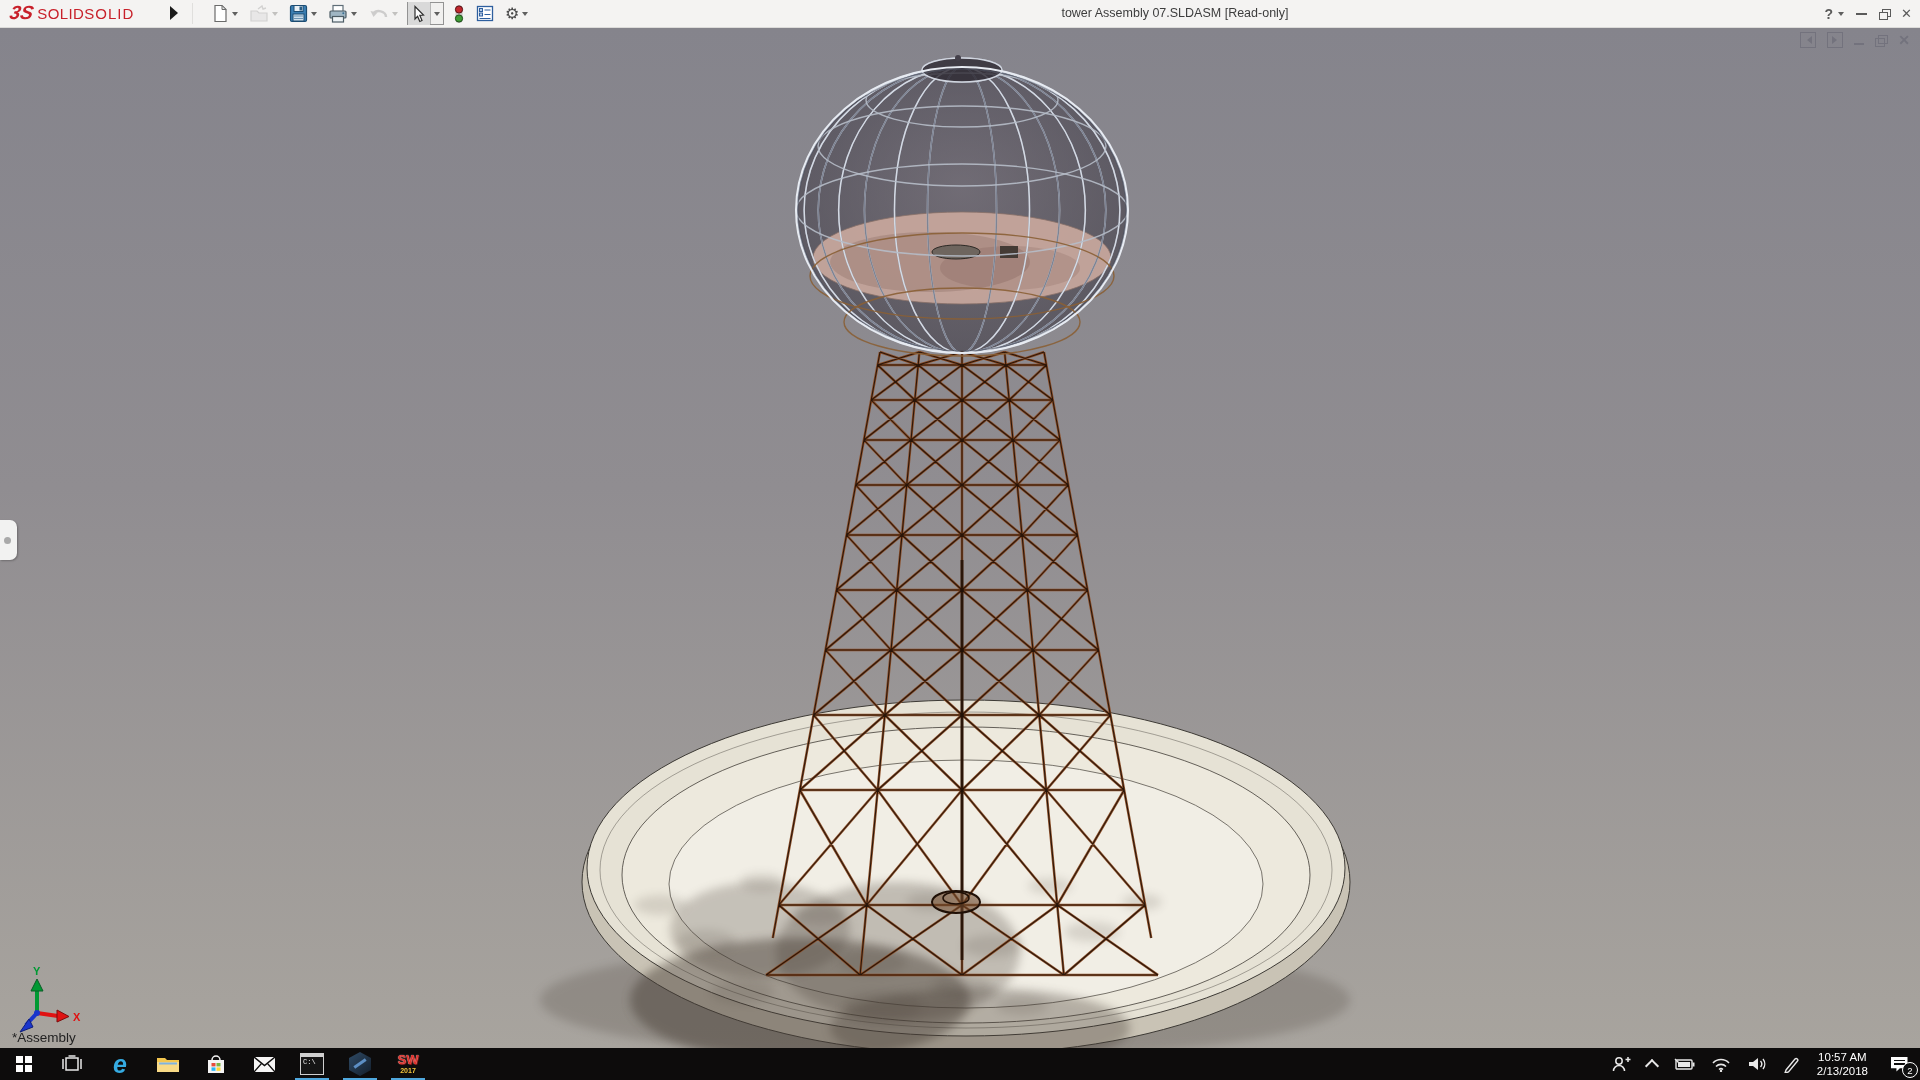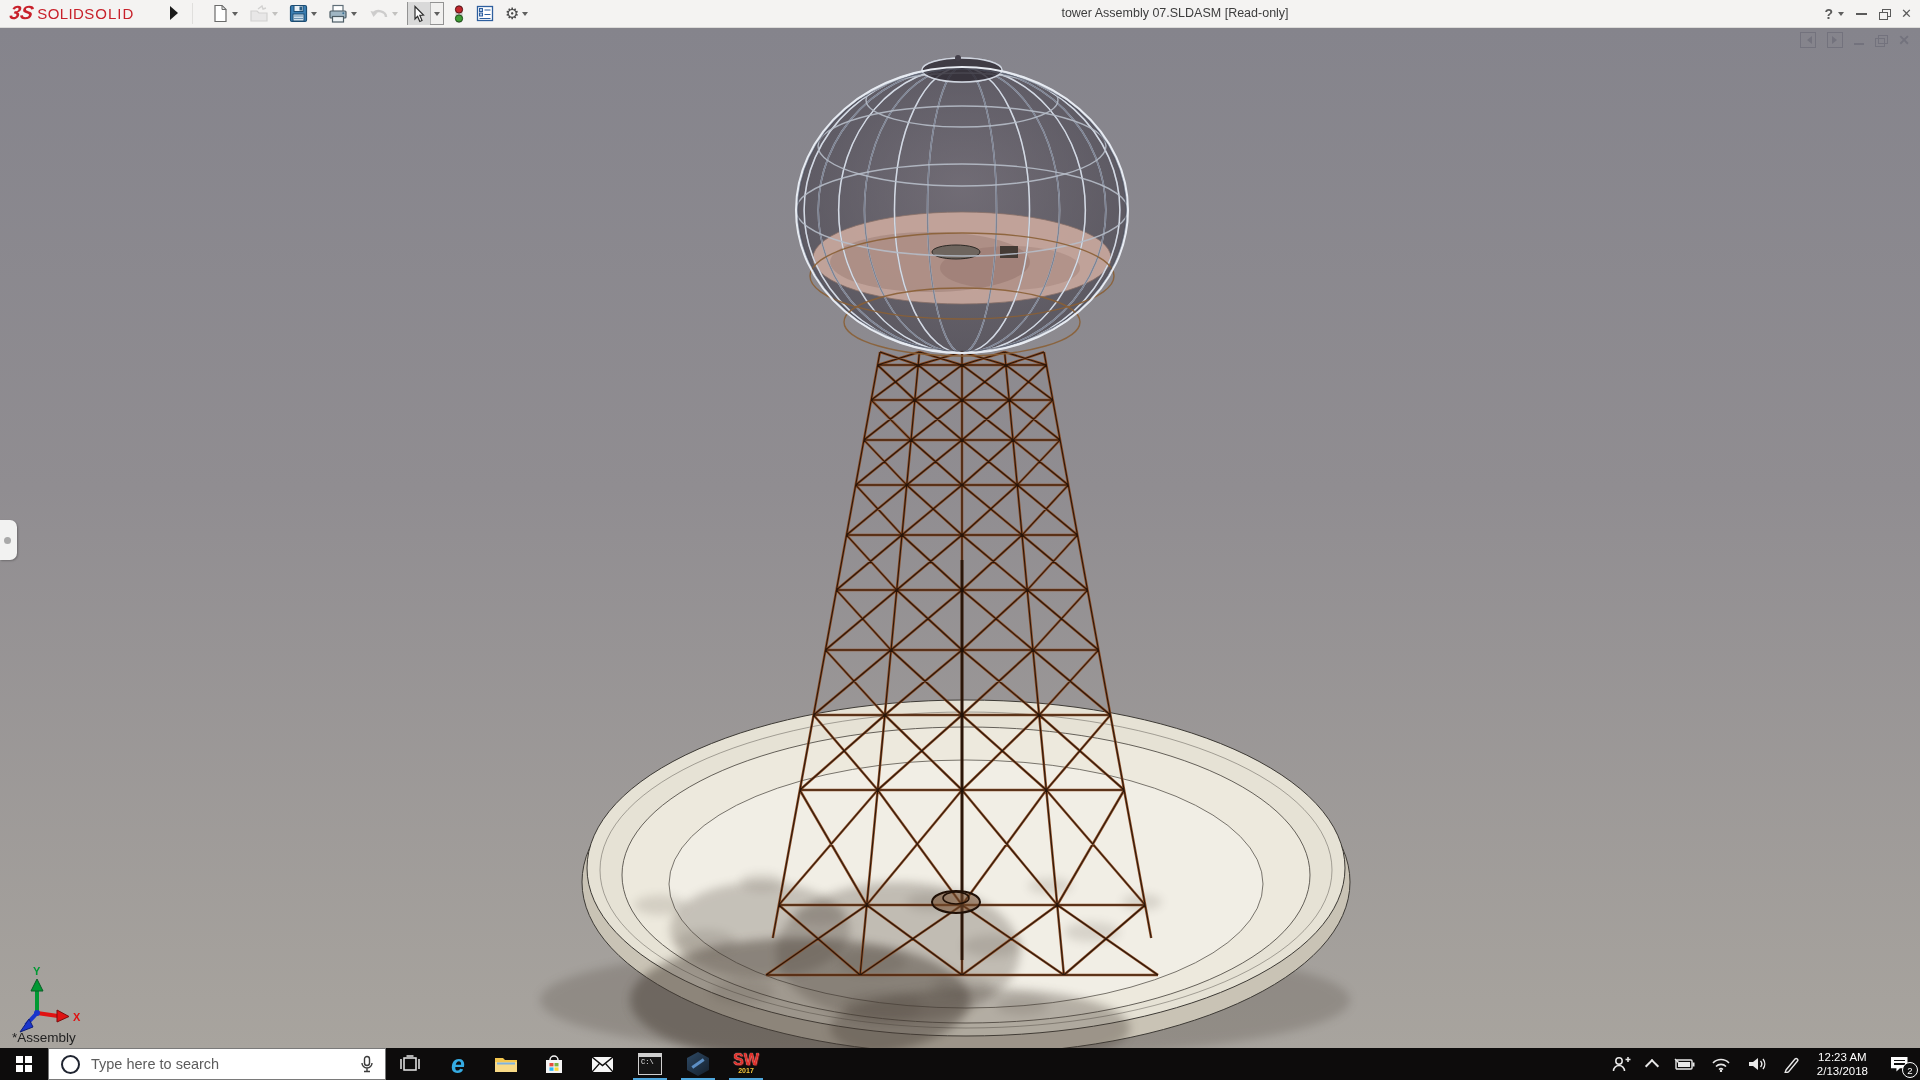--- a/index.html
+++ b/index.html
@@ -58,21 +58,21 @@
   #searchbox input{flex:1;border:none;outline:none;font-size:14.5px;color:#5c5c5c;font-family:"Liberation Sans",sans-serif;background:transparent;}
   #searchbox input::placeholder{color:#5c5c5c;opacity:1;}
   .tb-cell{width:48px;display:flex;align-items:center;justify-content:center;position:relative;}
   .runline{position:absolute;bottom:0;left:7px;right:7px;height:2px;background:#4fa8de;}
   .edge-e{font-size:25px;font-weight:700;color:#35abe2;font-style:italic;line-height:24px;}
   .cmdbox{width:22px;height:17px;background:#151515;border:1px solid #cfcfcf;border-top:4px solid #cfcfcf;position:relative;}
   .cmdbox span{position:absolute;left:2px;top:1px;font-family:"Liberation Mono",monospace;font-size:7px;color:#efefef;line-height:8px;}
   .hexic{width:22px;height:24px;background:linear-gradient(135deg,#2c4albrgba,#16222f);background:linear-gradient(135deg,#2e4a66,#141f2b);clip-path:polygon(50% 0,100% 25%,100% 75%,50% 100%,0 75%,0 25%);position:relative;}
   .hexic i{position:absolute;left:4px;top:10px;width:14px;height:3px;background:#5d8fc4;transform:rotate(-35deg);}
   .swic{position:relative;width:26px;height:24px;text-align:center;}
-  .swic .sw{font-size:16px;font-weight:700;color:#e0312b;text-shadow:0 0 1px #fff,1px 1px 0 #7a0d0d;line-height:15px;display:block;}
+  .swic .sw{font-size:13px;font-weight:700;color:#e0312b;text-shadow:0 0 1px #fff,1px 1px 0 #7a0d0d;line-height:15px;display:block;}
   .swic .yr{font-size:7px;font-weight:700;color:#f5c63c;line-height:7px;display:block;}
   #tray{margin-left:auto;display:flex;align-items:stretch;}
   .tray-cell{display:flex;align-items:center;justify-content:center;padding:0 8px;}
   .chev{width:8px;height:8px;border-left:2px solid #e8e8e8;border-top:2px solid #e8e8e8;transform:rotate(45deg);margin-top:4px;}
   #clock{display:flex;flex-direction:column;align-items:center;justify-content:center;color:#fff;font-size:11.5px;line-height:14px;padding:0 10px;}
   #action{position:relative;display:flex;align-items:center;justify-content:center;width:42px;}
   .noteic{width:17px;height:15px;background:#fdfdfd;clip-path:polygon(0 0,100% 0,100% 78%,55% 78%,35% 100%,35% 78%,0 78%);position:relative;}
   .noteic i{position:absolute;left:3px;width:11px;height:1.5px;background:#0d0c0c;}
   .badge{position:absolute;right:2px;bottom:2px;width:14px;height:14px;border-radius:50%;background:#111;border:1.5px solid #fdfdfd;color:#fff;font-size:9.5px;display:flex;align-items:center;justify-content:center;}
   svg text{font-family:"Liberation Sans",sans-serif;}
@@ -303,28 +303,20 @@
   <div id="taskbar">
     <div id="start">
       <span class="win">
           <div></div>
           <div></div>
           <div></div>
           <div></div>
         </span>
     </div>
 
-    <div id="searchbox">
-      <span class="ring"></span>
-      <input type="text" placeholder="Type here to search" style="">
-      <svg width="16" height="18" style="margin-right:10px;">
-        <rect x="5.5" y="1.5" width="5" height="9" rx="2.5" fill="none" stroke="#3c3c3c" stroke-width="1.4"></rect>
-        <path d="M3 8 a5 5 0 0 0 10 0 M8 13 v3 M5 16.5 h6" fill="none" stroke="#3c3c3c" stroke-width="1.4"></path>
-      </svg>
-    </div>
 
     <div class="tb-cell">
       <svg width="22" height="18">
         <rect x="5" y="3" width="12" height="12" fill="none" stroke="#e8e8e8" stroke-width="1.5"></rect>
         <path d="M2 4 v10 M20 4 v10 M7.5 1 h7" stroke="#e8e8e8" stroke-width="1.5"></path>
       </svg>
     </div>
     <div class="tb-cell">
       <span class="edge-e">e</span>
     </div>
@@ -402,21 +394,21 @@
           <path d="M2 6 h4 l5 -4 v12 l-5 -4 h-4 z" fill="#e8e8e8"></path>
           <path d="M13.5 5 a4.5 4.5 0 0 1 0 6 M16 3 a8 8 0 0 1 0 10" fill="none" stroke="#e8e8e8" stroke-width="1.4"></path>
         </svg>
       </div>
       <div class="tray-cell">
         <svg width="16" height="17">
           <path d="M3 14 L12 3 a1.6 1.6 0 0 1 2.3 2.3 L5.5 16 L2 17 Z" fill="none" stroke="#e8e8e8" stroke-width="1.4"></path>
         </svg>
       </div>
       <div id="clock">
-        <span>12:23 AM</span>
+        <span>10:57 AM</span>
         <span>2/13/2018</span>
       </div>
       <div id="action">
         <span class="noteic">
             <i style="top:3px;"></i>
             <i style="top:6.5px;"></i>
           </span>
         <span class="badge">2</span>
       </div>
     </div>

